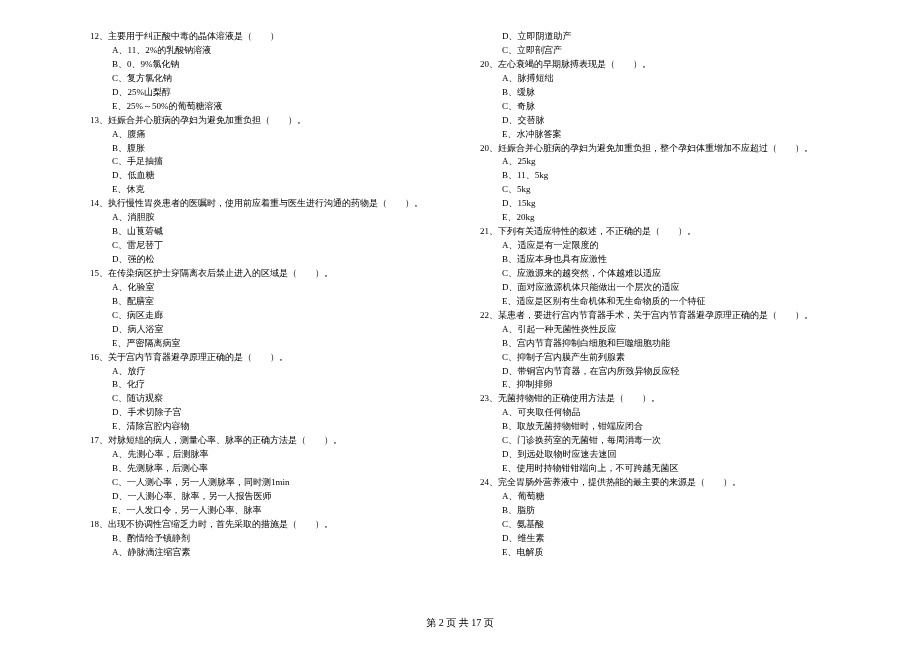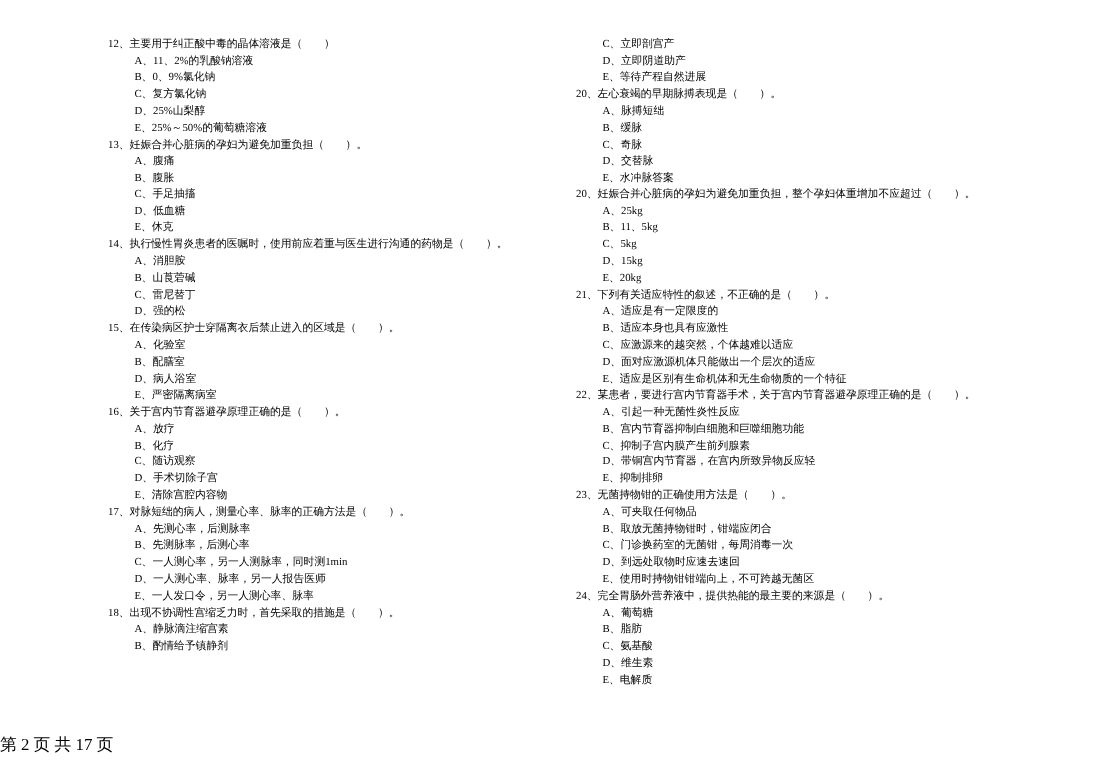--- a/index.html
+++ b/index.html
@@ -25,22 +25,22 @@
     }
     .opt {
       padding-left: 22px;
       line-height: 1.55;
       white-space: nowrap;
     }
     .footer {
       position: absolute;
       bottom: 20px;
       width: 100%;
-      text-align: left;
-      font-size: 14px;
+      text-align: center;
+      font-size: 10px;
       margin-top: 36px;
     }
   </style>
 </head>
 <body>
 
 <div class="columns">
   <div class="col" id="left-col">
       <div class="q-line"><span>12、</span><span>主要用于纠正酸中毒的晶体溶液是（　　）</span></div>
       <div class="opt"><span>A、</span><span>11、2%的乳酸钠溶液</span></div>
@@ -55,42 +55,42 @@
       <div class="opt"><span>D、</span><span>低血糖</span></div>
       <div class="opt"><span>E、</span><span>休克</span></div>
       <div class="q-line"><span>14、</span><span>执行慢性胃炎患者的医嘱时，使用前应着重与医生进行沟通的药物是（　　）。</span></div>
       <div class="opt"><span>A、</span><span>消胆胺</span></div>
       <div class="opt"><span>B、</span><span>山莨菪碱</span></div>
       <div class="opt"><span>C、</span><span>雷尼替丁</span></div>
       <div class="opt"><span>D、</span><span>强的松</span></div>
       <div class="q-line"><span>15、</span><span>在传染病区护士穿隔离衣后禁止进入的区域是（　　）。</span></div>
       <div class="opt"><span>A、</span><span>化验室</span></div>
       <div class="opt"><span>B、</span><span>配膳室</span></div>
+      <div class="opt"><span>C、</span><span>病区走廊</span></div>
       <div class="opt"><span>D、</span><span>病人浴室</span></div>
       <div class="opt"><span>E、</span><span>严密隔离病室</span></div>
       <div class="q-line"><span>16、</span><span>关于宫内节育器避孕原理正确的是（　　）。</span></div>
       <div class="opt"><span>A、</span><span>放疗</span></div>
       <div class="opt"><span>B、</span><span>化疗</span></div>
       <div class="opt"><span>C、</span><span>随访观察</span></div>
       <div class="opt"><span>D、</span><span>手术切除子宫</span></div>
       <div class="opt"><span>E、</span><span>清除宫腔内容物</span></div>
       <div class="q-line"><span>17、</span><span>对脉短绌的病人，测量心率、脉率的正确方法是（　　）。</span></div>
       <div class="opt"><span>A、</span><span>先测心率，后测脉率</span></div>
       <div class="opt"><span>B、</span><span>先测脉率，后测心率</span></div>
       <div class="opt"><span>C、</span><span>一人测心率，另一人测脉率，同时测1min</span></div>
       <div class="opt"><span>D、</span><span>一人测心率、脉率，另一人报告医师</span></div>
       <div class="opt"><span>E、</span><span>一人发口令，另一人测心率、脉率</span></div>
       <div class="q-line"><span>18、</span><span>出现不协调性宫缩乏力时，首先采取的措施是（　　）。</span></div>
+      <div class="opt"><span>B、</span><span>酌情给予镇静剂</span></div>
       <div class="opt"><span>A、</span><span>静脉滴注缩宫素</span></div>
-      <div class="opt"><span>B、</span><span>酌情给予镇静剂</span></div>
     </div>
   <div class="col" id="right-col">
+      <div class="opt"><span>D、</span><span>立即阴道助产</span></div>
       <div class="opt"><span>C、</span><span>立即剖宫产</span></div>
-      <div class="opt"><span>D、</span><span>立即阴道助产</span></div>
-      <div class="opt"><span>E、</span><span>等待产程自然进展</span></div>
       <div class="q-line"><span>20、</span><span>左心衰竭的早期脉搏表现是（　　）。</span></div>
       <div class="opt"><span>A、</span><span>脉搏短绌</span></div>
       <div class="opt"><span>B、</span><span>缓脉</span></div>
       <div class="opt"><span>C、</span><span>奇脉</span></div>
       <div class="opt"><span>D、</span><span>交替脉</span></div>
       <div class="opt"><span>E、</span><span>水冲脉答案</span></div>
       <div class="q-line"><span>20、</span><span>妊娠合并心脏病的孕妇为避免加重负担，整个孕妇体重增加不应超过（　　）。</span></div>
       <div class="opt"><span>A、</span><span>25kg</span></div>
       <div class="opt"><span>B、</span><span>11、5kg</span></div>
       <div class="opt"><span>C、</span><span>5kg</span></div>

